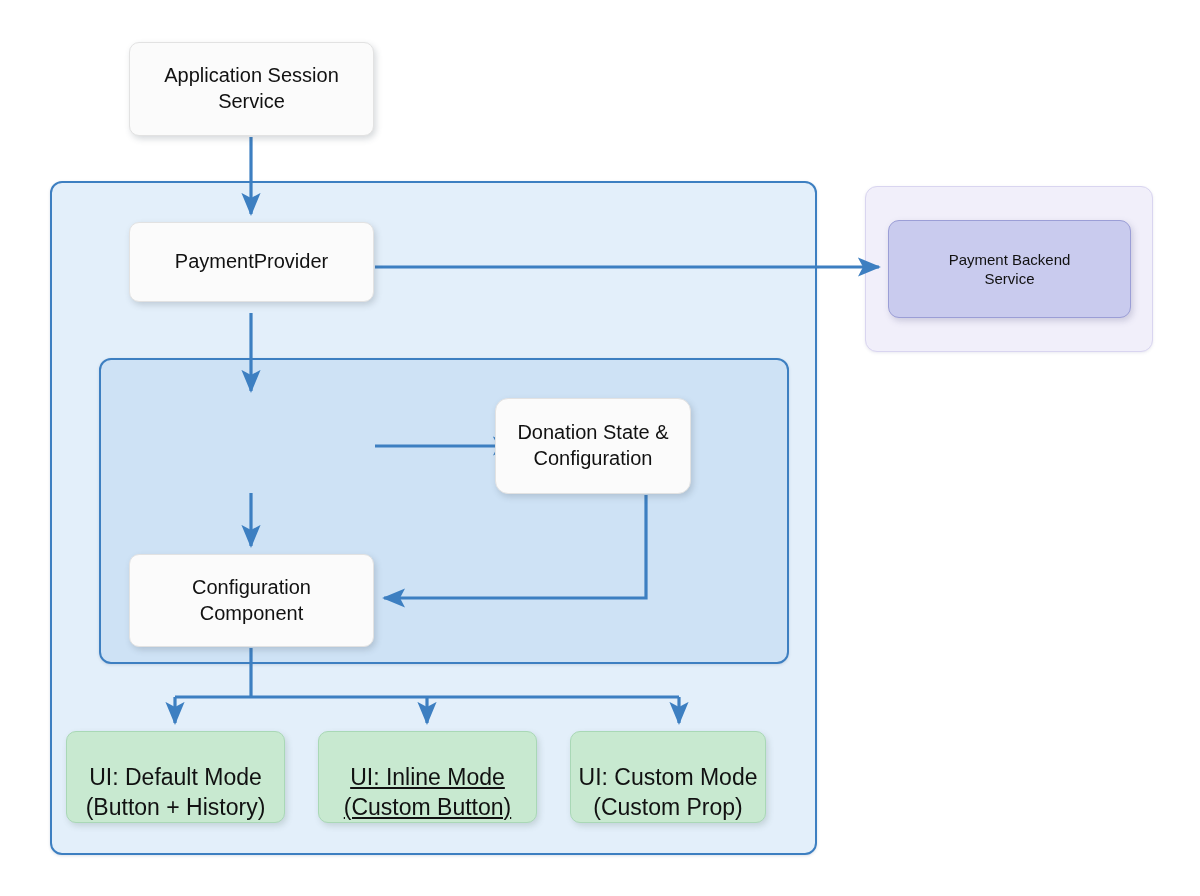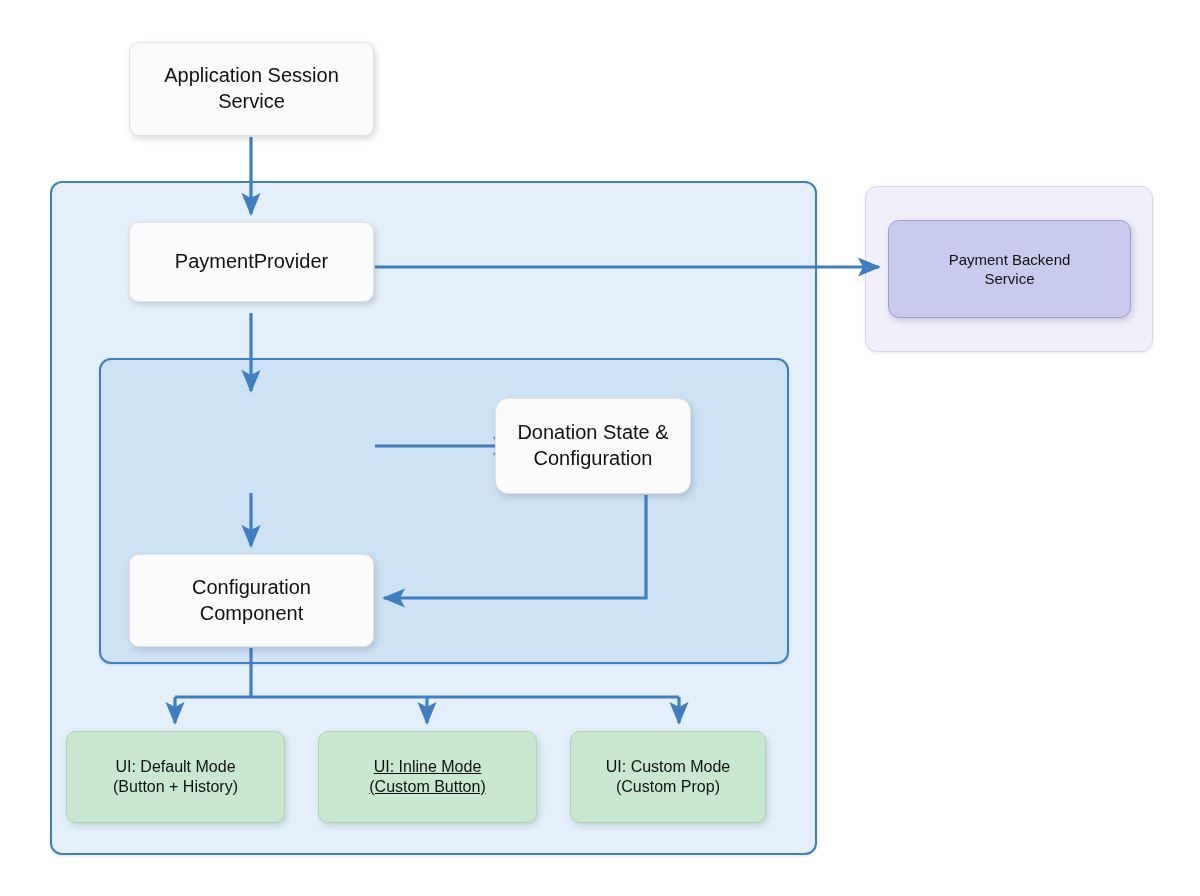--- a/index.html
+++ b/index.html
@@ -67,21 +67,22 @@
   .node-white {
     background: #fbfbfb;
     border: 1px solid #e2e2e2;
     box-shadow: 2px 3px 6px rgba(70,80,95,0.22);
     font-size: 20px;
   }
   .node-green {
     background: #c8e9d0;
     border: 1px solid #a9d8b6;
     box-shadow: 2px 3px 6px rgba(70,100,85,0.20);
-    font-size: 16px;
+    font-size: 23px;
+    align-items: flex-end;
   }
   .node-purple {
     background: #c9cbee;
     border: 1.5px solid #9b9ed6;
     box-shadow: 2px 3px 6px rgba(90,90,140,0.25);
     font-size: 15px;
     border-radius: 11px;
   }
   #n-app-session   { left: 129px; top: 42px;  width: 245px; height: 94px; }
   #n-payment-prov  { left: 129px; top: 222px; width: 245px; height: 80px; }

